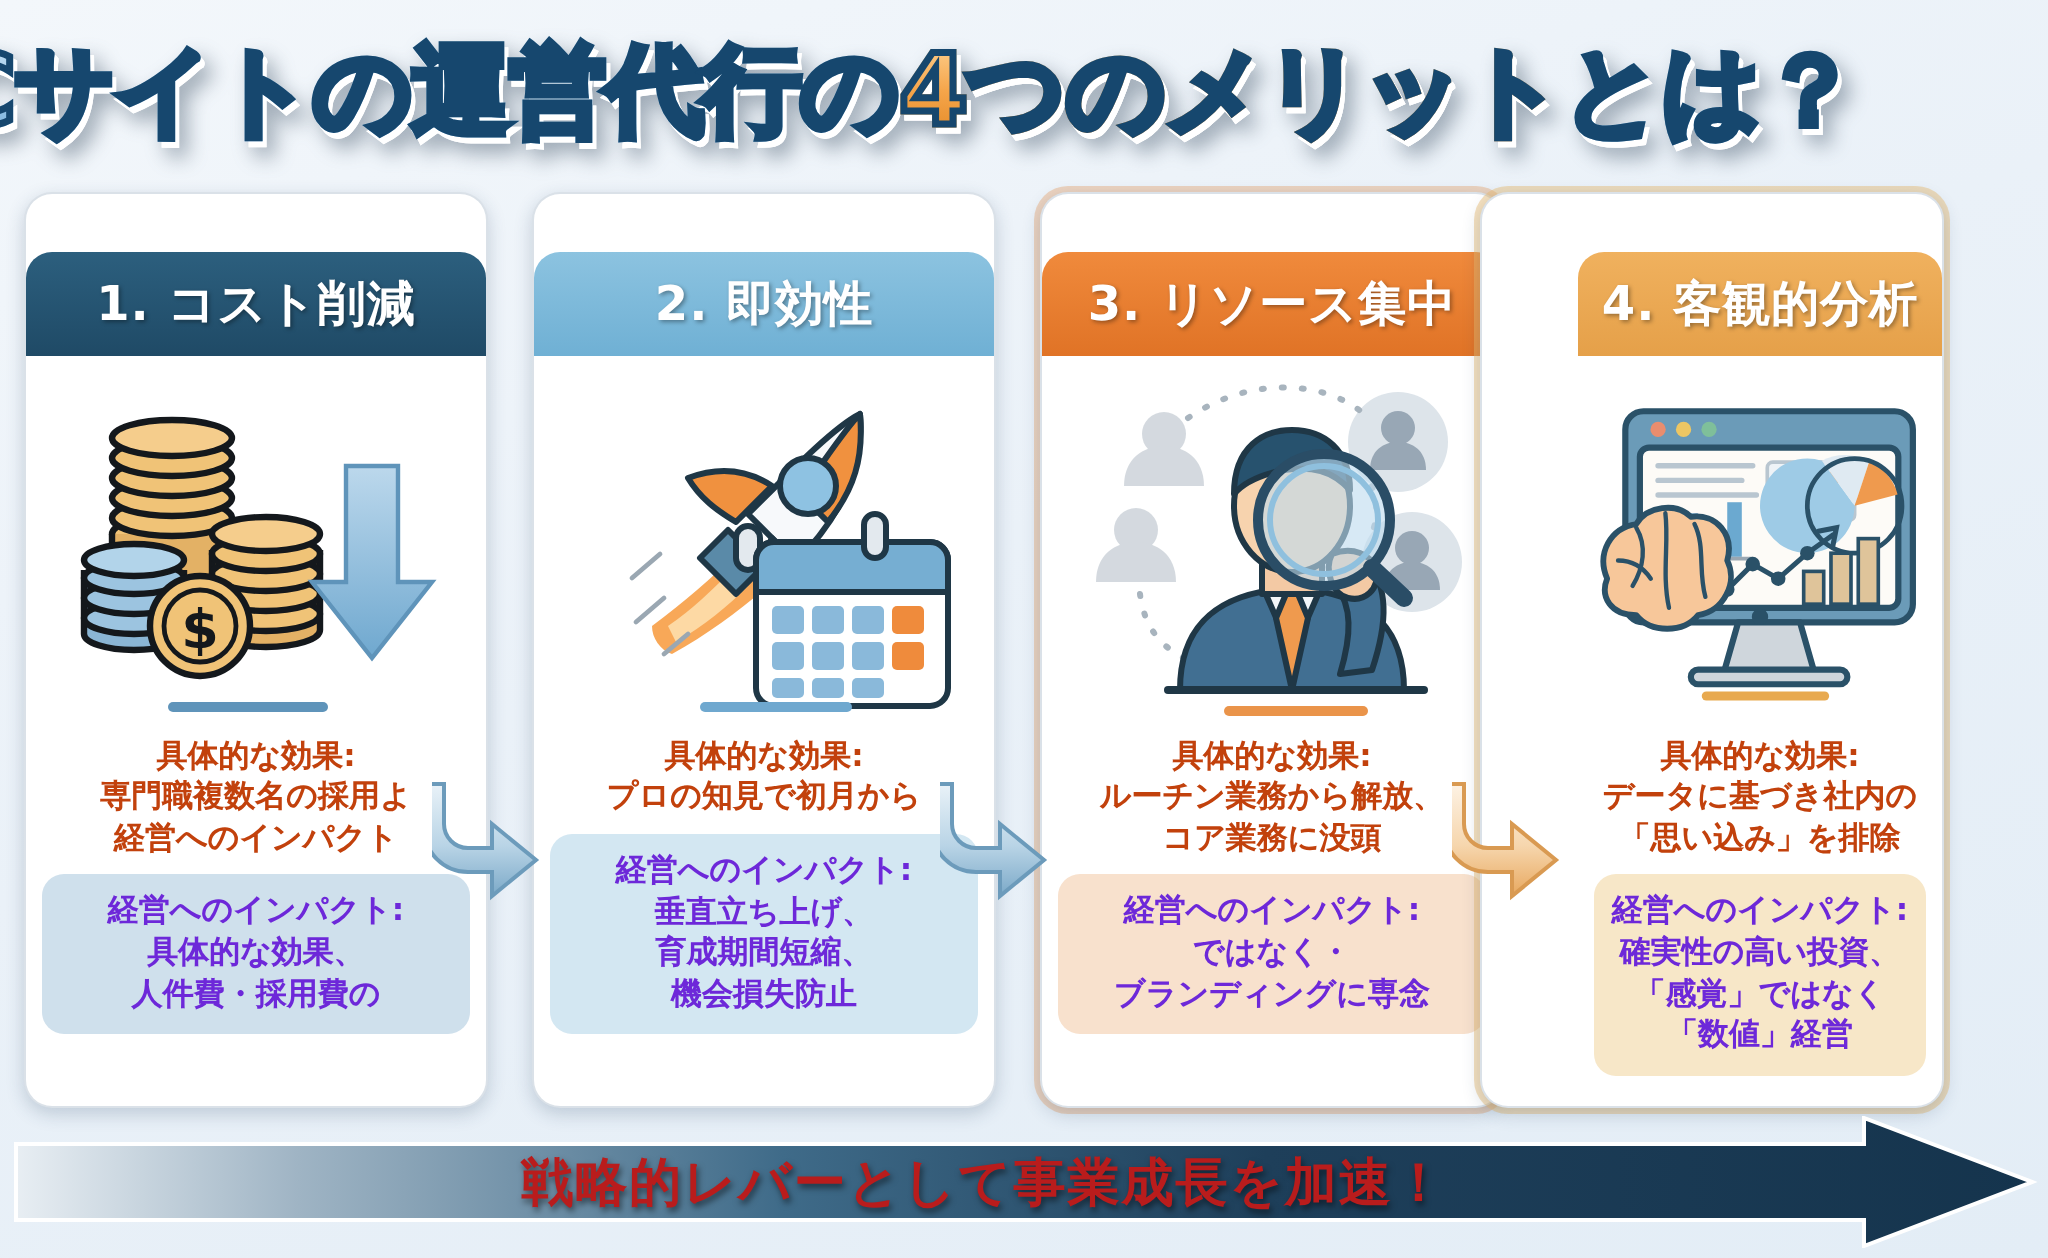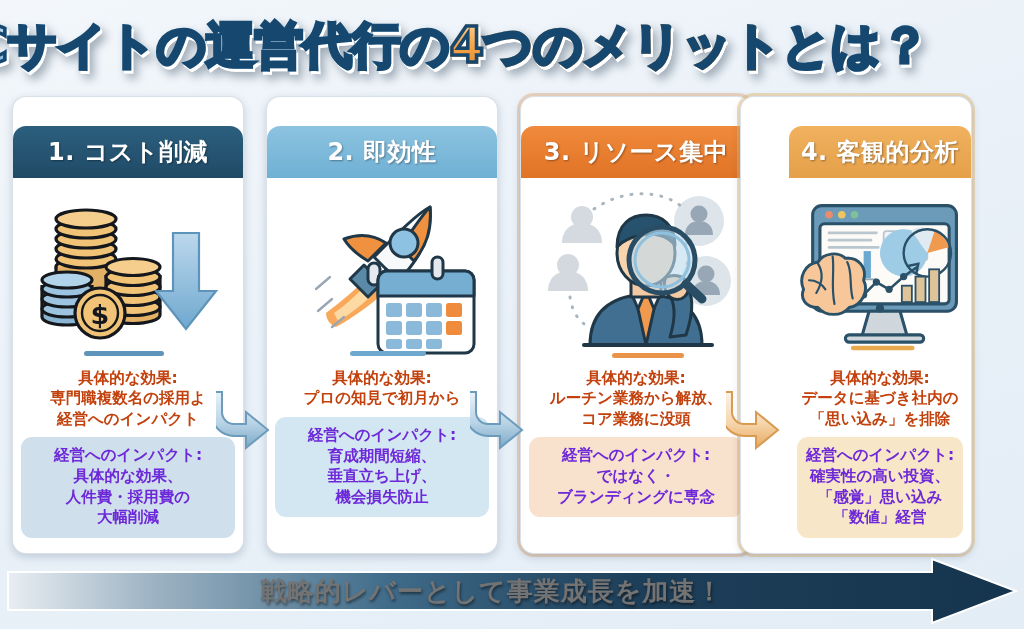--- a/index.html
+++ b/index.html
@@ -86,21 +86,21 @@
   .conn{ position:absolute; top:292px; width:56px; height:68px; }
   .conn.a1{ left:216px; }
   .conn.a2{ left:470px; }
   .conn.a3{ left:726px; }
 
   
   .banner{ position:absolute; left:0; top:558px; width:1024px; height:66px; }
   .banner-text{
     position:absolute; left:0; top:0; width:1024px; height:66px;
     display:flex; align-items:center; justify-content:center;
-    font-size:26px; font-weight:900; color:#737373; letter-spacing:1px;
+    font-size:26px; font-weight:900; color:#b91c1c; letter-spacing:1px;
     text-shadow:1px 2px 3px rgba(0,0,0,.5);
     padding-right:40px; pointer-events:none;
   }
 </style>
 </head>
 <body>
 
 <div class="title-wrap">
   <div class="title"><span>ECサイトの運営代行の</span><span class="hl">4つのメリット</span><span>とは？</span></div>
 </div>
@@ -159,21 +159,20 @@
       </div>
       <div class="effect">
         <span class="lead">具体的な効果:</span>
         <span class="lead">専門職複数名の採用よ</span>
         <span class="lead">経営へのインパクト</span>
       </div>
       <div class="impact">
         <span class="lead">経営へのインパクト:</span>
         <span class="lead">具体的な効果、</span>
         <span class="lead">人件費・採用費の</span>
-        <span class="lead">大幅削減</span>
       </div>
     </div>
   </div>
 
   <div class="card c2">
     <div class="card-head">2. 即効性</div>
     <div class="card-body">
       <div class="illus">
         <svg width="200" height="175" viewBox="0 0 200 175">
 
@@ -220,22 +219,22 @@
           </g>
           <rect x="68" y="166" width="76" height="5" rx="2.5" fill="#6fa8cf"></rect>
         </svg>
       </div>
       <div class="effect">
         <span class="lead">具体的な効果:</span>
         <span class="lead">プロの知見で初月から</span>
       </div>
       <div class="impact">
         <span class="lead">経営へのインパクト:</span>
+        <span class="lead">垂直立ち上げ、</span>
         <span class="lead">育成期間短縮、</span>
-        <span class="lead">垂直立ち上げ、</span>
         <span class="lead">機会損失防止</span>
       </div>
     </div>
   </div>
 
   <div class="card c3">
     <div class="card-head">3. リソース集中</div>
     <div class="card-body">
       <div class="illus">
         <svg width="200" height="175" viewBox="0 0 200 175">
@@ -378,21 +377,21 @@
         </svg>
       </div>
       <div class="effect">
         <span class="lead">具体的な効果:</span>
         <span class="lead">データに基づき社内の</span>
         <span class="lead">「思い込み」を排除</span>
       </div>
       <div class="impact">
         <span class="lead">経営へのインパクト:</span>
         <span class="lead">確実性の高い投資、</span>
-        <span class="lead">「感覚」思い込み</span>
+        <span class="lead">「感覚」ではなく</span>
         <span class="lead">「数値」経営</span>
       </div>
     </div>
   </div>
 
   <div class="conn a1">
     <svg width="56" height="68" viewBox="0 0 56 68">
       <defs>
         <linearGradient id="cg1" x1="0" y1="0" x2="0" y2="1">
           <stop offset="0" stop-color="#e9f2f8"></stop>

